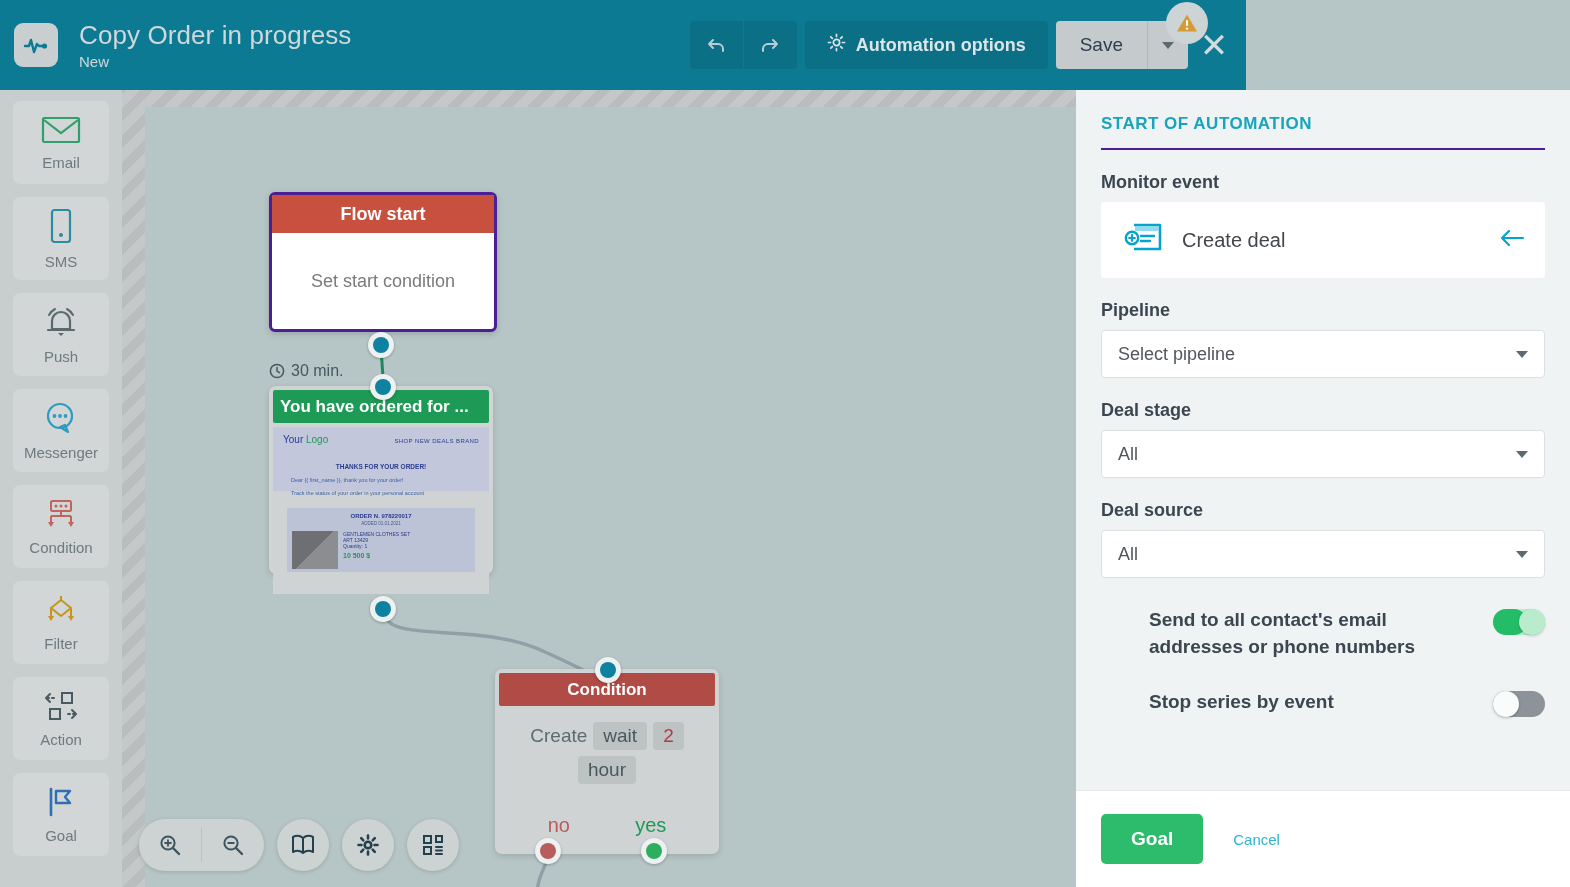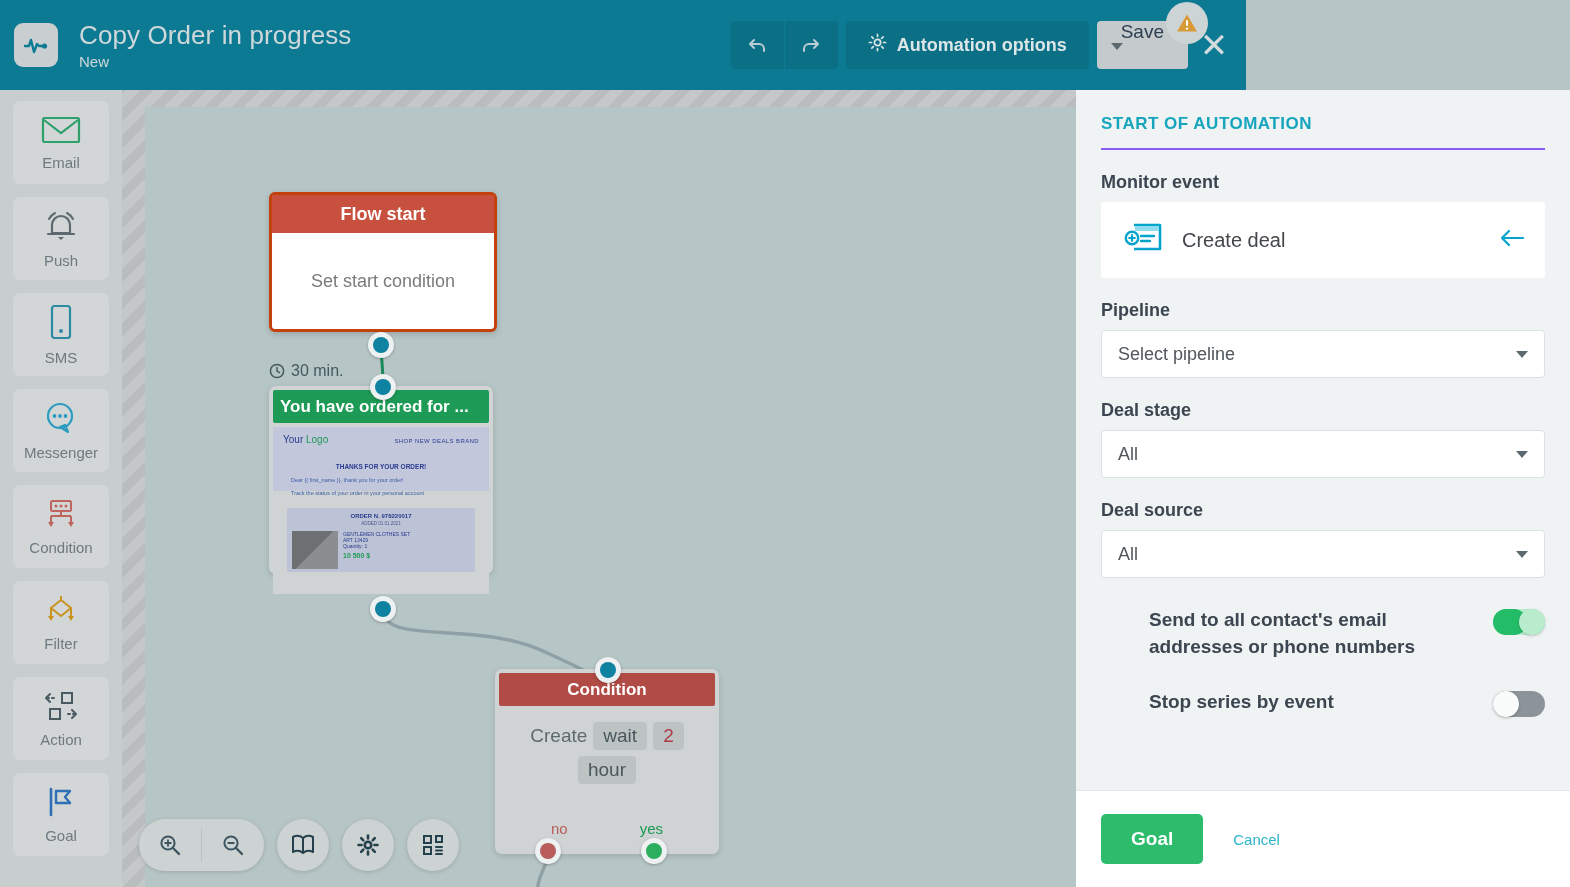--- a/index.html
+++ b/index.html
@@ -44,21 +44,20 @@
   .ur-sep { width: 1px; background: #0c7a93; }
   .auto-options {
     height: 48px; background: #0b6f86; border-radius: 4px;
     display: flex; align-items: center; gap: 10px;
     padding: 0 22px; color: #dce5e7; font-size: 18px; font-weight: bold;
     cursor: pointer;
   }
   .save-group {
     display: flex; height: 48px; margin-left: 8px; border-radius: 4px; overflow: hidden;
     background: #c5cbcd;
-    flex-direction: column;
   }
   .save-btn {
     padding: 0 24px; display: flex; align-items: center;
     font-size: 19px; color: #2c3e50; cursor: pointer;
   }
   .save-sep { width: 1px; background: #b0b7b9; }
   .save-caret {
     width: 40px; display: flex; align-items: center; justify-content: center; cursor: pointer;
   }
   .caret-dn {
@@ -98,21 +97,21 @@
   }
   .canvas-inner {
     position: absolute; left: 23px; top: 17px; right: 0; bottom: 0;
     background: #b6c5c5;
   }
   .node { position: absolute; }
 
   
   .flow-start {
     left: 124px; top: 85px; width: 228px; height: 140px;
-    background: #ffffff; border: 3px solid #c2410c; border-radius: 6px;
+    background: #ffffff; border: 3px solid #4c1d95; border-radius: 6px;
     box-shadow: 0 2px 6px rgba(0,0,0,.16);
   }
   .node-head-red {
     height: 38px; background: #c8503f; color: #fff; font-size: 18px; font-weight: bold;
     display: flex; align-items: center; justify-content: center;
   }
   .node-body-text {
     height: 96px; display: flex; align-items: center; justify-content: center;
     font-size: 18px; color: #7b7b7b;
   }
@@ -173,21 +172,21 @@
     margin-top: 16px; display: flex; flex-wrap: wrap; align-items: center;
     justify-content: center; gap: 6px; font-size: 19px; color: #5e6b70;
   }
   .chip {
     background: #bdc2c2; border-radius: 4px; padding: 3px 10px; font-size: 19px; color: #4a585e;
   }
   .chip-num { color: #b03a4a; }
   .cond-outs {
     position: absolute; left: 0; right: 0; bottom: 17px;
     display: flex; justify-content: space-around; padding: 0 20px;
-    font-size: 15px;
+    font-size: 20px;
     margin-top: 13px;
   }
   .out-no { color: #b85c5c; }
   .out-yes { color: #1d9a55; }
 
   
   .dot {
     position: absolute; width: 26px; height: 26px; border-radius: 50%;
     background: #eef1f1; display: flex; align-items: center; justify-content: center;
     box-shadow: 0 1px 3px rgba(0,0,0,.25);
@@ -218,21 +217,21 @@
   }
 
   
   .right-panel {
     position: absolute; left: 1076px; top: 90px; width: 494px; height: 797px;
     background: #eff3f4; display: flex; flex-direction: column;
   }
   .rp-scroll { flex: 1; padding: 24px 25px 0; overflow: hidden; }
   .rp-heading {
     font-size: 17px; font-weight: bold; color: #16a5bd; letter-spacing: .5px;
-    padding-bottom: 14px; border-bottom: 2px solid #8b5cf6;
+    padding-bottom: 14px; border-bottom: 2px solid #4c1d95;
   }
   .field-label {
     font-size: 18px; font-weight: bold; color: #3c4650; margin-top: 22px; margin-bottom: 9px;
   }
   .event-box {
     background: #fff; height: 76px; display: flex; align-items: center; gap: 17px;
     padding: 0 20px; border-radius: 2px;
   }
   .event-name { font-size: 20px; color: #43474b; flex: 1; }
   .select-box {
@@ -343,38 +342,38 @@
         <svg width="40" height="30" viewBox="0 0 40 30">
             <rect x="2" y="3" width="36" height="24" rx="1.5" fill="none" stroke="#2fa06b" stroke-width="2.2"></rect>
             <path d="M3 5 L20 18 L37 5" fill="none" stroke="#2fa06b" stroke-width="2.2"></path>
           </svg>
       </span>
       <span class="tool-label">Email</span>
     </div>
 
     <div class="tool">
       <span>
+        <svg width="26" height="36" viewBox="0 0 26 36">
+            <rect x="4" y="2" width="18" height="32" rx="2.5" fill="none" stroke="#2b8ba3" stroke-width="2.2"></rect>
+            <circle cx="13" cy="27" r="2" fill="#2b8ba3"></circle>
+          </svg>
+      </span>
+      <span class="tool-label">SMS</span>
+    </div>
+
+    <div class="tool">
+      <span>
         <svg width="38" height="34" viewBox="0 0 38 34">
           <path d="M10 24 v-8 a9 9 0 0 1 18 0 v8 z" fill="none" stroke="#5c6a70" stroke-width="2.2"></path>
           <path d="M6 25 h26" stroke="#5c6a70" stroke-width="2.2" stroke-linecap="round"></path>
           <path d="M16 28 h6 l-3 3 z" fill="#5c6a70"></path>
           <path d="M7 10 a15 15 0 0 1 6-6 M31 10 a15 15 0 0 0 -6-6" fill="none" stroke="#5c6a70" stroke-width="2" stroke-linecap="round"></path>
         </svg>
       </span>
       <span class="tool-label">Push</span>
-    </div>
-
-    <div class="tool">
-      <span>
-        <svg width="26" height="36" viewBox="0 0 26 36">
-            <rect x="4" y="2" width="18" height="32" rx="2.5" fill="none" stroke="#2b8ba3" stroke-width="2.2"></rect>
-            <circle cx="13" cy="27" r="2" fill="#2b8ba3"></circle>
-          </svg>
-      </span>
-      <span class="tool-label">SMS</span>
     </div>
 
     <div class="tool">
       <span>
         <svg width="36" height="34" viewBox="0 0 36 34">
           <circle cx="17" cy="15" r="12" fill="none" stroke="#2b9bc0" stroke-width="2.2"></circle>
           <path d="M22 24 l3 7 l-8 -5 z" fill="none" stroke="#2b9bc0" stroke-width="2.2" stroke-linejoin="round"></path>
           <circle cx="11.5" cy="15" r="1.9" fill="#2b9bc0"></circle>
             <circle cx="17" cy="15" r="1.9" fill="#2b9bc0"></circle>
             <circle cx="22.5" cy="15" r="1.9" fill="#2b9bc0"></circle>

